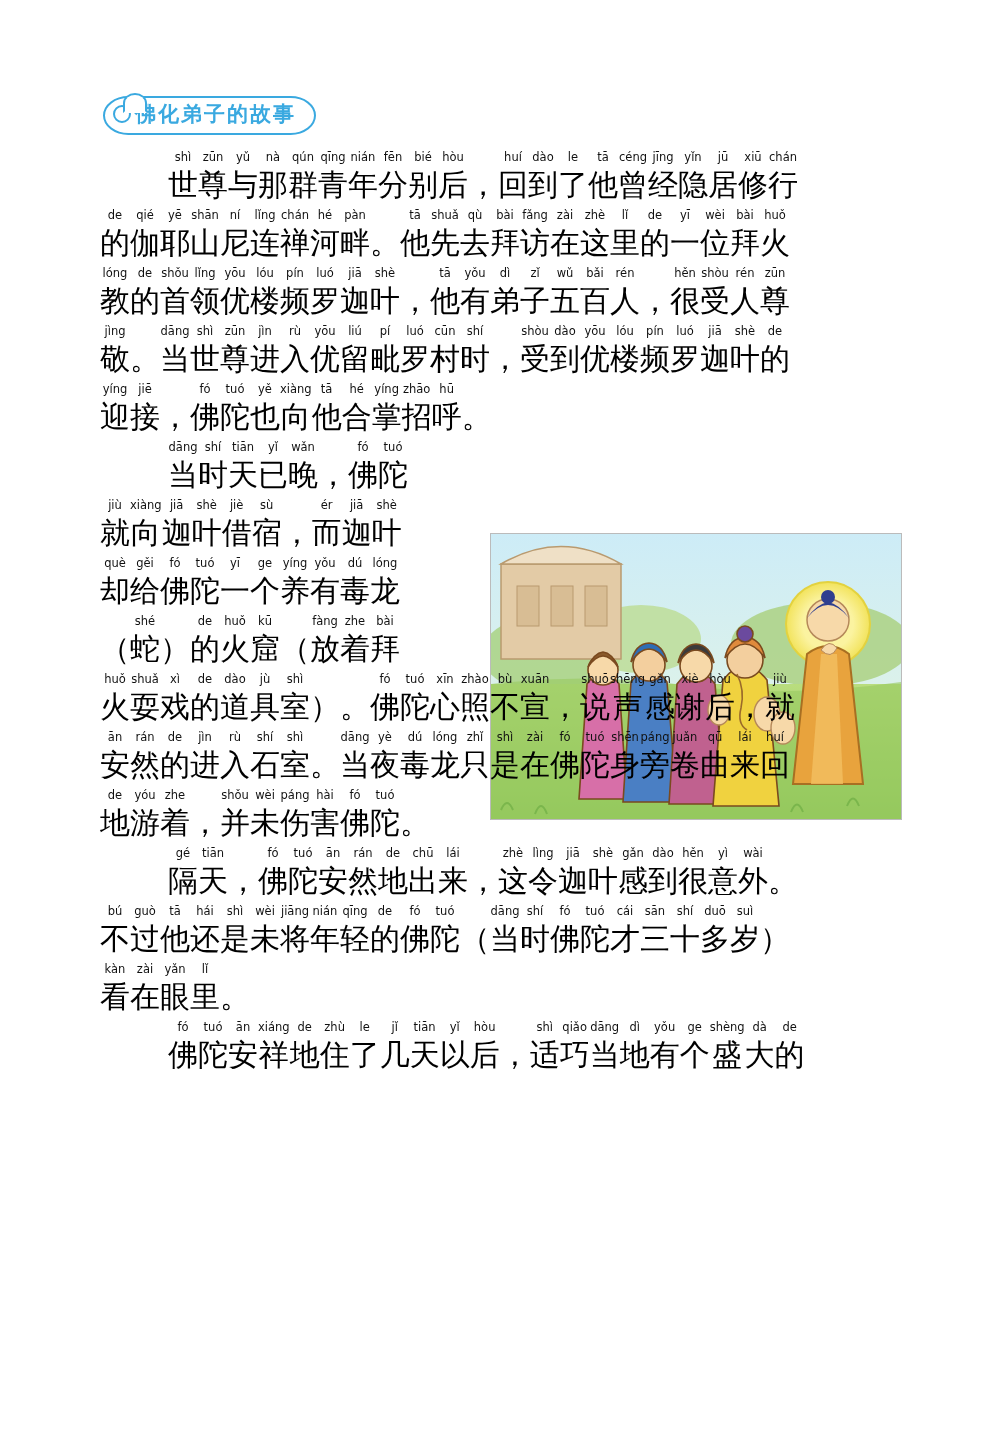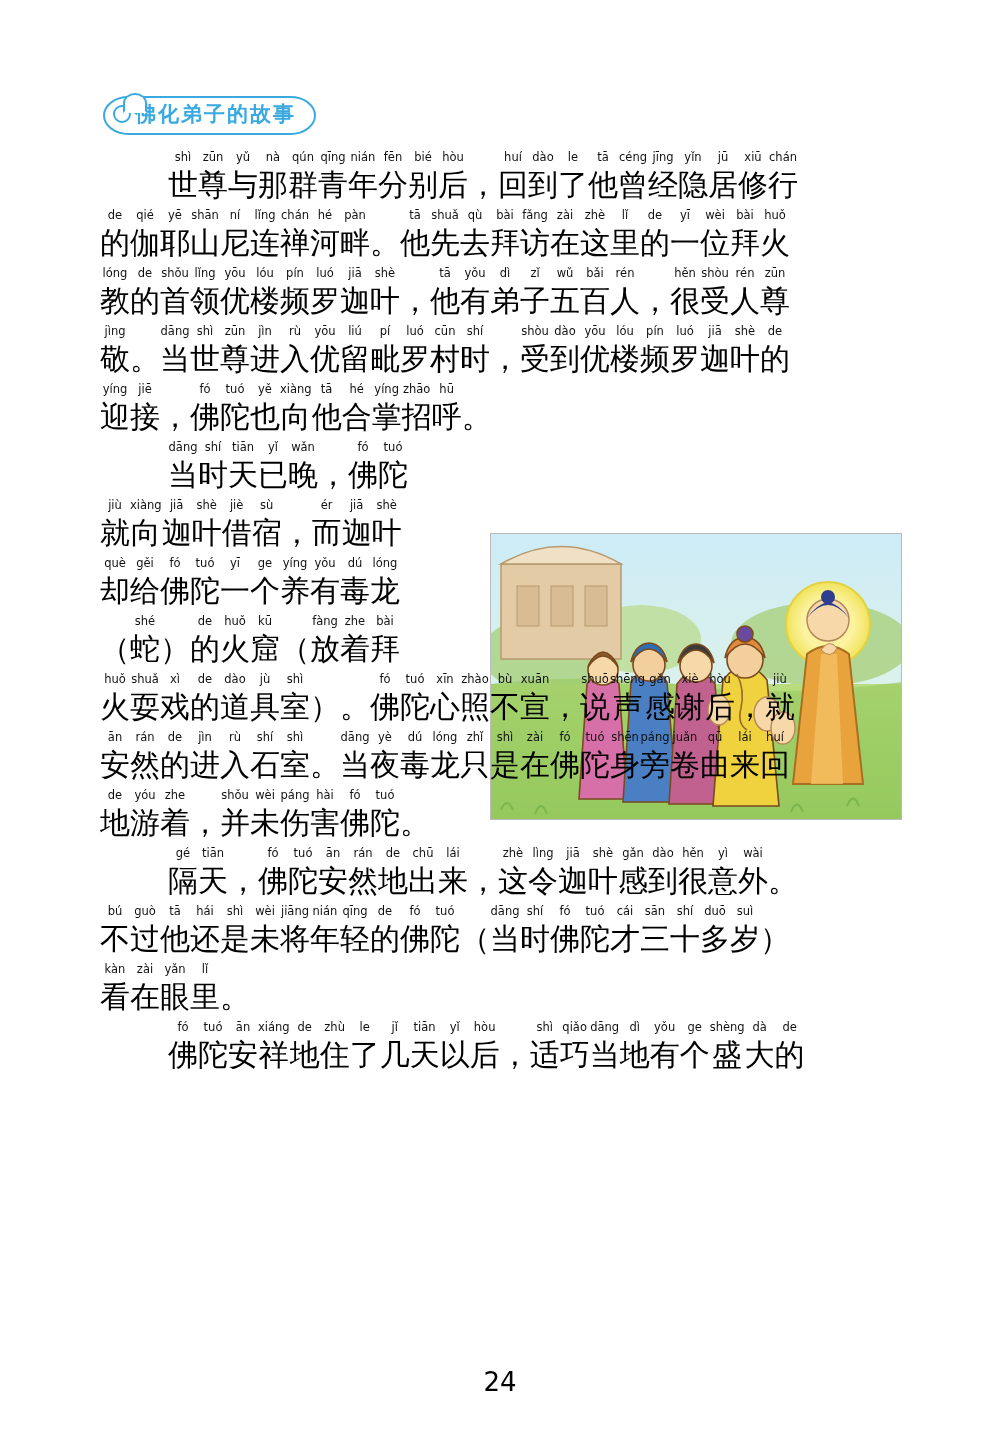--- a/index.html
+++ b/index.html
@@ -1331,14 +1331,13 @@
             <span class="hz">大</span>
           </span>
           <span class="ru">
             <span class="py">de</span>
             <span class="hz">的</span>
           </span>
         </div>
       </div>
     </div>
 
-  <div class="pageno">24</div>
 </div>
 
 </body></html>

